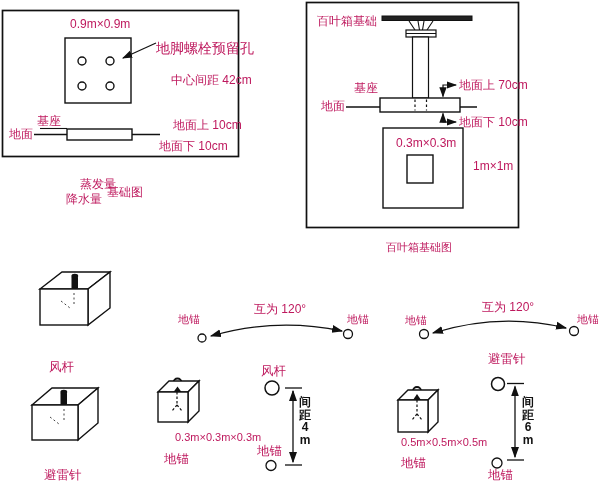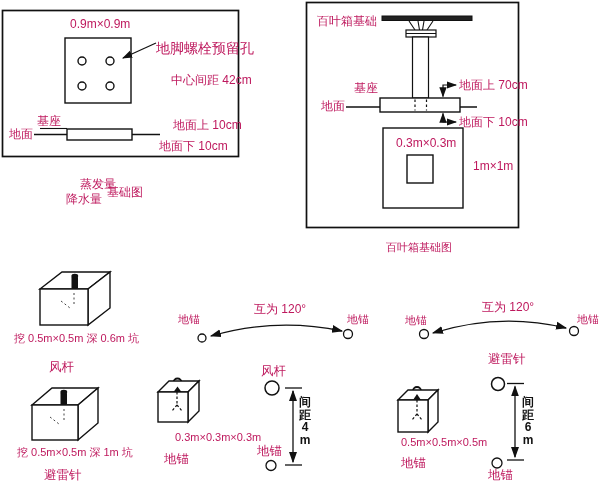--- a/index.html
+++ b/index.html
@@ -129,23 +129,21 @@
 
   <div class="lbl f12" style="left:317px;top:15px;">百叶箱基础</div>
   <div class="lbl f12" style="left:354px;top:82px;">基座</div>
   <div class="lbl f12" style="left:321px;top:100px;">地面</div>
   <div class="lbl f12" style="left:459px;top:79px;">地面上 70cm</div>
   <div class="lbl f12" style="left:459px;top:116px;">地面下 10cm</div>
   <div class="lbl f12" style="left:396px;top:137px;">0.3m×0.3m</div>
   <div class="lbl f12" style="left:473px;top:160px;">1m×1m</div>
   <div class="lbl f13" style="left:386px;top:241px;">百叶箱基础图</div>
 
-  <div class="lbl f11" style="left:14px;top:332px;">挖 0.5m×0.5m 深 0.6m 坑</div>
   <div class="lbl" style="left:49px;top:360px;font-size:12.5px;">风杆</div>
-  <div class="lbl f11" style="left:17px;top:446px;">挖 0.5m×0.5m 深 1m 坑</div>
   <div class="lbl" style="left:44px;top:468px;font-size:12.5px;">避雷针</div>
   <div class="lbl f11" style="left:135px;top:431px;margin-left:40px;">0.3m×0.3m×0.3m</div>
   <div class="lbl" style="left:164px;top:452px;font-size:12.5px;">地锚</div>
   <div class="lbl f11" style="left:372px;top:436px;margin-left:29px;">0.5m×0.5m×0.5m</div>
   <div class="lbl" style="left:401px;top:456px;font-size:12.5px;">地锚</div>
 
   <div class="lbl f12" style="left:254px;top:303px;">互为 120°</div>
   <div class="lbl f11" style="left:178px;top:313px;">地锚</div>
   <div class="lbl f11" style="left:347px;top:313px;">地锚</div>
   <div class="lbl" style="left:261px;top:364px;font-size:12.5px;">风杆</div>

